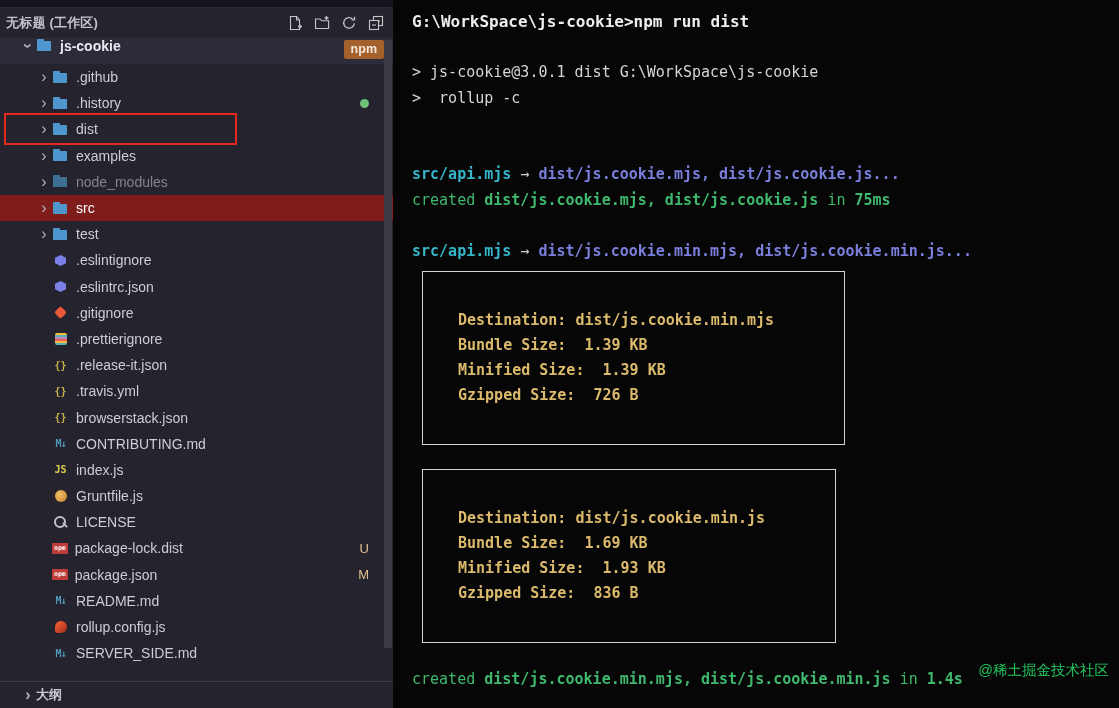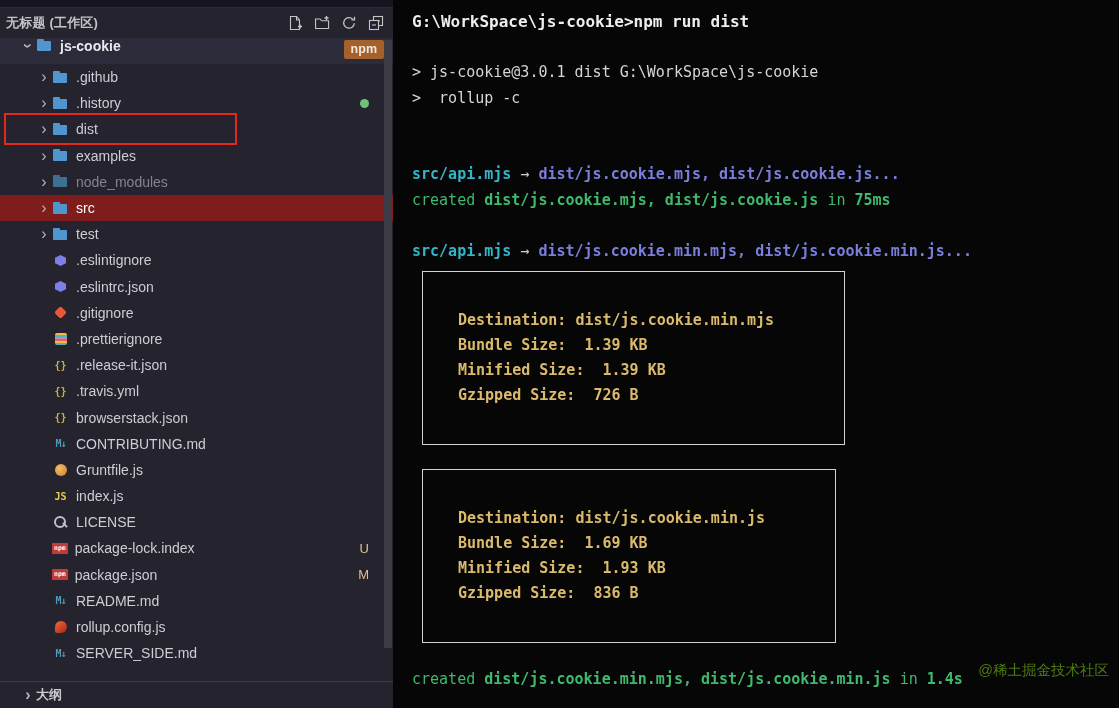--- a/index.html
+++ b/index.html
@@ -81,21 +81,21 @@
   .c-dim    { color:#cfcfcf; }
   .c-cyan   { color:#35b5c9; font-weight:700; }
   .c-purple { color:#7a7fdc; font-weight:700; }
   .c-green  { color:#3fb96e; }
   .c-greenb { color:#3fb96e; font-weight:700; }
 
   .tbox { width:fit-content; border:1px solid #d2d2d2; margin:7px 0 24px 10px;
           padding:36px 70px 36px 35px; }
   .brow { white-space:pre; line-height:25px; height:25px; color:#dcba6c; font-weight:700; }
 
-  .watermark { position:absolute; right:10px; top:661px; color:#4d7c0f; font-size:14.5px; z-index:6;
+  .watermark { position:absolute; right:10px; top:661px; color:#22c55e; font-size:14.5px; z-index:6;
                font-family:"Liberation Sans", sans-serif;text-align:center; }
 </style>
 </head>
 <body>
 
 <div class="app">
 
   <aside class="explorer">
     <div class="topstrip"></div>
 
@@ -227,40 +227,40 @@
         </div>
         <div class="row">
           <span class="indent"></span>
           <span class="chev-space"></span>
           <span class="fi fi-markdown">M↓</span>
           <span class="label">CONTRIBUTING.md</span>
         </div>
         <div class="row">
           <span class="indent"></span>
           <span class="chev-space"></span>
+          <span class="fi fi-js">JS</span>
+          <span class="label">index.js</span>
+        </div>
+        <div class="row">
+          <span class="indent"></span>
+          <span class="chev-space"></span>
           <span class="fi fi-grunt"></span>
           <span class="label">Gruntfile.js</span>
         </div>
         <div class="row">
           <span class="indent"></span>
           <span class="chev-space"></span>
-          <span class="fi fi-js">JS</span>
-          <span class="label">index.js</span>
-        </div>
-        <div class="row">
-          <span class="indent"></span>
-          <span class="chev-space"></span>
           <span class="fi fi-license"></span>
           <span class="label">LICENSE</span>
         </div>
         <div class="row">
           <span class="indent"></span>
           <span class="chev-space"></span>
           <span class="fi fi-npm">npm</span>
-          <span class="label">package-lock.index</span>
+          <span class="label">package-lock.dist</span>
           <span class="row-badge">U</span>
         </div>
         <div class="row">
           <span class="indent"></span>
           <span class="chev-space"></span>
           <span class="fi fi-npm">npm</span>
           <span class="label">package.json</span>
           <span class="row-badge">M</span>
         </div>
         <div class="row">

